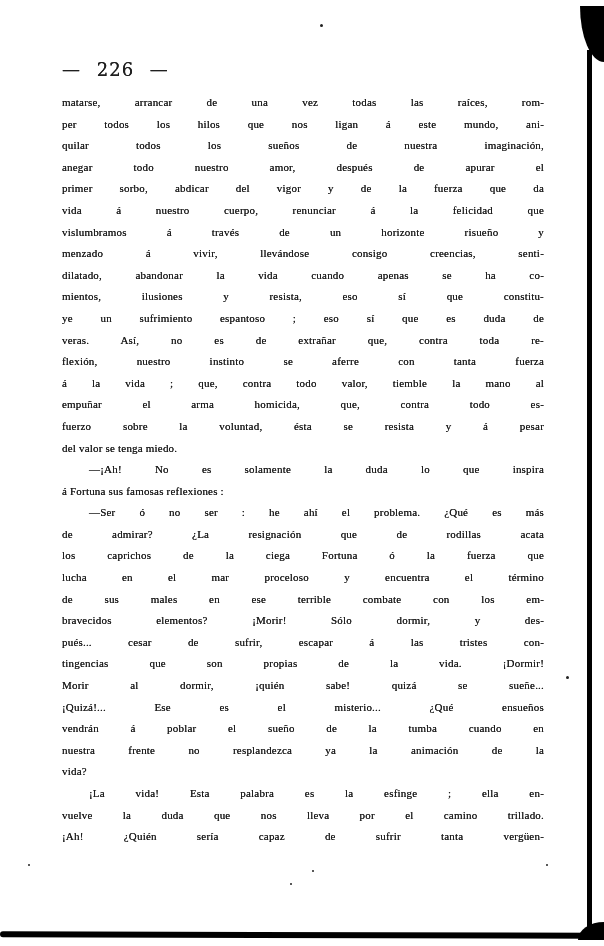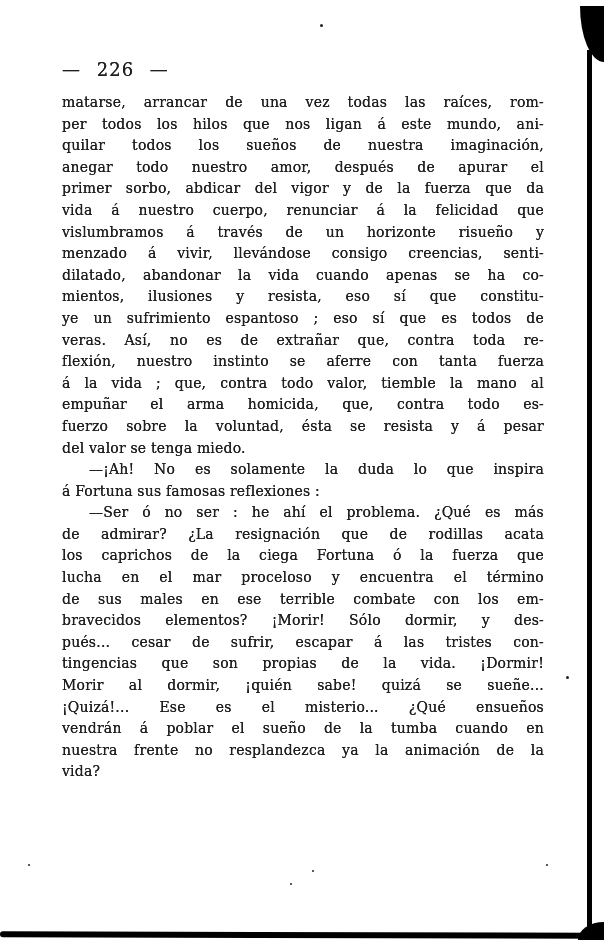--- a/index.html
+++ b/index.html
@@ -29,24 +29,25 @@
     letter-spacing: 1px;
     word-spacing: 9px;
     text-shadow: 0 0 0.5px currentColor;
   }
   .text-block {
     position: absolute;
     top: 92px;
     left: 62px;
     width: 482px;
     color: var(--ink, #1f1f1f);
-    font-size: 14px;
+    font-size: 11px;
     line-height: 21.6px;
     letter-spacing: 0.2px;
     text-shadow: 0 0 0.5px currentColor;
+    font-family: Liberation Serif, serif;
   }
   .paragraph { margin: 0; }
   .line {
     text-align: justify;
     text-align-last: justify;
     white-space: normal;
     min-height: 21.6px;
   }
   .line.last { text-align-last: left; }
   .line.indent { text-indent: 27px; }
@@ -107,21 +108,21 @@
         <div class="line">matarse, arrancar de una vez todas las raíces, rom-</div>
         <div class="line">per todos los hilos que nos ligan á este mundo, ani-</div>
         <div class="line">quilar todos los sueños de nuestra imaginación,</div>
         <div class="line">anegar todo nuestro amor, después de apurar el</div>
         <div class="line">primer sorbo, abdicar del vigor y de la fuerza que da</div>
         <div class="line">vida á nuestro cuerpo, renunciar á la felicidad que</div>
         <div class="line">vislumbramos á través de un horizonte risueño y</div>
         <div class="line">menzado á vivir, llevándose consigo creencias, senti-</div>
         <div class="line">dilatado, abandonar la vida cuando apenas se ha co-</div>
         <div class="line">mientos, ilusiones y resista, eso sí que constitu-</div>
-        <div class="line">ye un sufrimiento espantoso ; eso sí que es todos de</div>
+        <div class="line">ye un sufrimiento espantoso ; eso sí que es duda de</div>
         <div class="line">veras. Así, no es de extrañar que, contra toda re-</div>
         <div class="line">flexión, nuestro instinto se aferre con tanta fuerza</div>
         <div class="line">á la vida ; que, contra todo valor, tiemble la mano al</div>
         <div class="line">empuñar el arma homicida, que, contra todo es-</div>
         <div class="line">fuerzo sobre la voluntad, ésta se resista y á pesar</div>
         <div class="line last">del valor se tenga miedo.</div>
       </div>
       <div class="paragraph">
         <div class="line indent">—¡Ah! No es solamente la duda lo que inspira</div>
         <div class="line last">á Fortuna sus famosas reflexiones :</div>
@@ -134,20 +135,25 @@
         <div class="line">de sus males en ese terrible combate con los em-</div>
         <div class="line">bravecidos elementos? ¡Morir! Sólo dormir, y des-</div>
         <div class="line">pués... cesar de sufrir, escapar á las tristes con-</div>
         <div class="line">tingencias que son propias de la vida. ¡Dormir!</div>
         <div class="line">Morir al dormir, ¡quién sabe! quizá se sueñe...</div>
         <div class="line">¡Quizá!... Ese es el misterio... ¿Qué ensueños</div>
         <div class="line">vendrán á poblar el sueño de la tumba cuando en</div>
         <div class="line">nuestra frente no resplandezca ya la animación de la</div>
         <div class="line last">vida?</div>
       </div>
+      <div class="paragraph">
+        <div class="line indent">¡La vida! Esta palabra es la esfinge ; ella en-</div>
+        <div class="line">vuelve la duda que nos lleva por el camino trillado.</div>
+        <div class="line">¡Ah! ¿Quién sería capaz de sufrir tanta vergüen-</div>
+      </div>
     </div>
 
   <div class="artifact corner-top-right"></div>
   <div class="artifact edge-right"></div>
   <div class="artifact edge-bottom"></div>
   <div class="artifact corner-bottom-right"></div>
   <div class="speck speck-1"></div>
   <div class="speck speck-2"></div>
   <div class="speck speck-3"></div>
   <div class="speck speck-4"></div>

